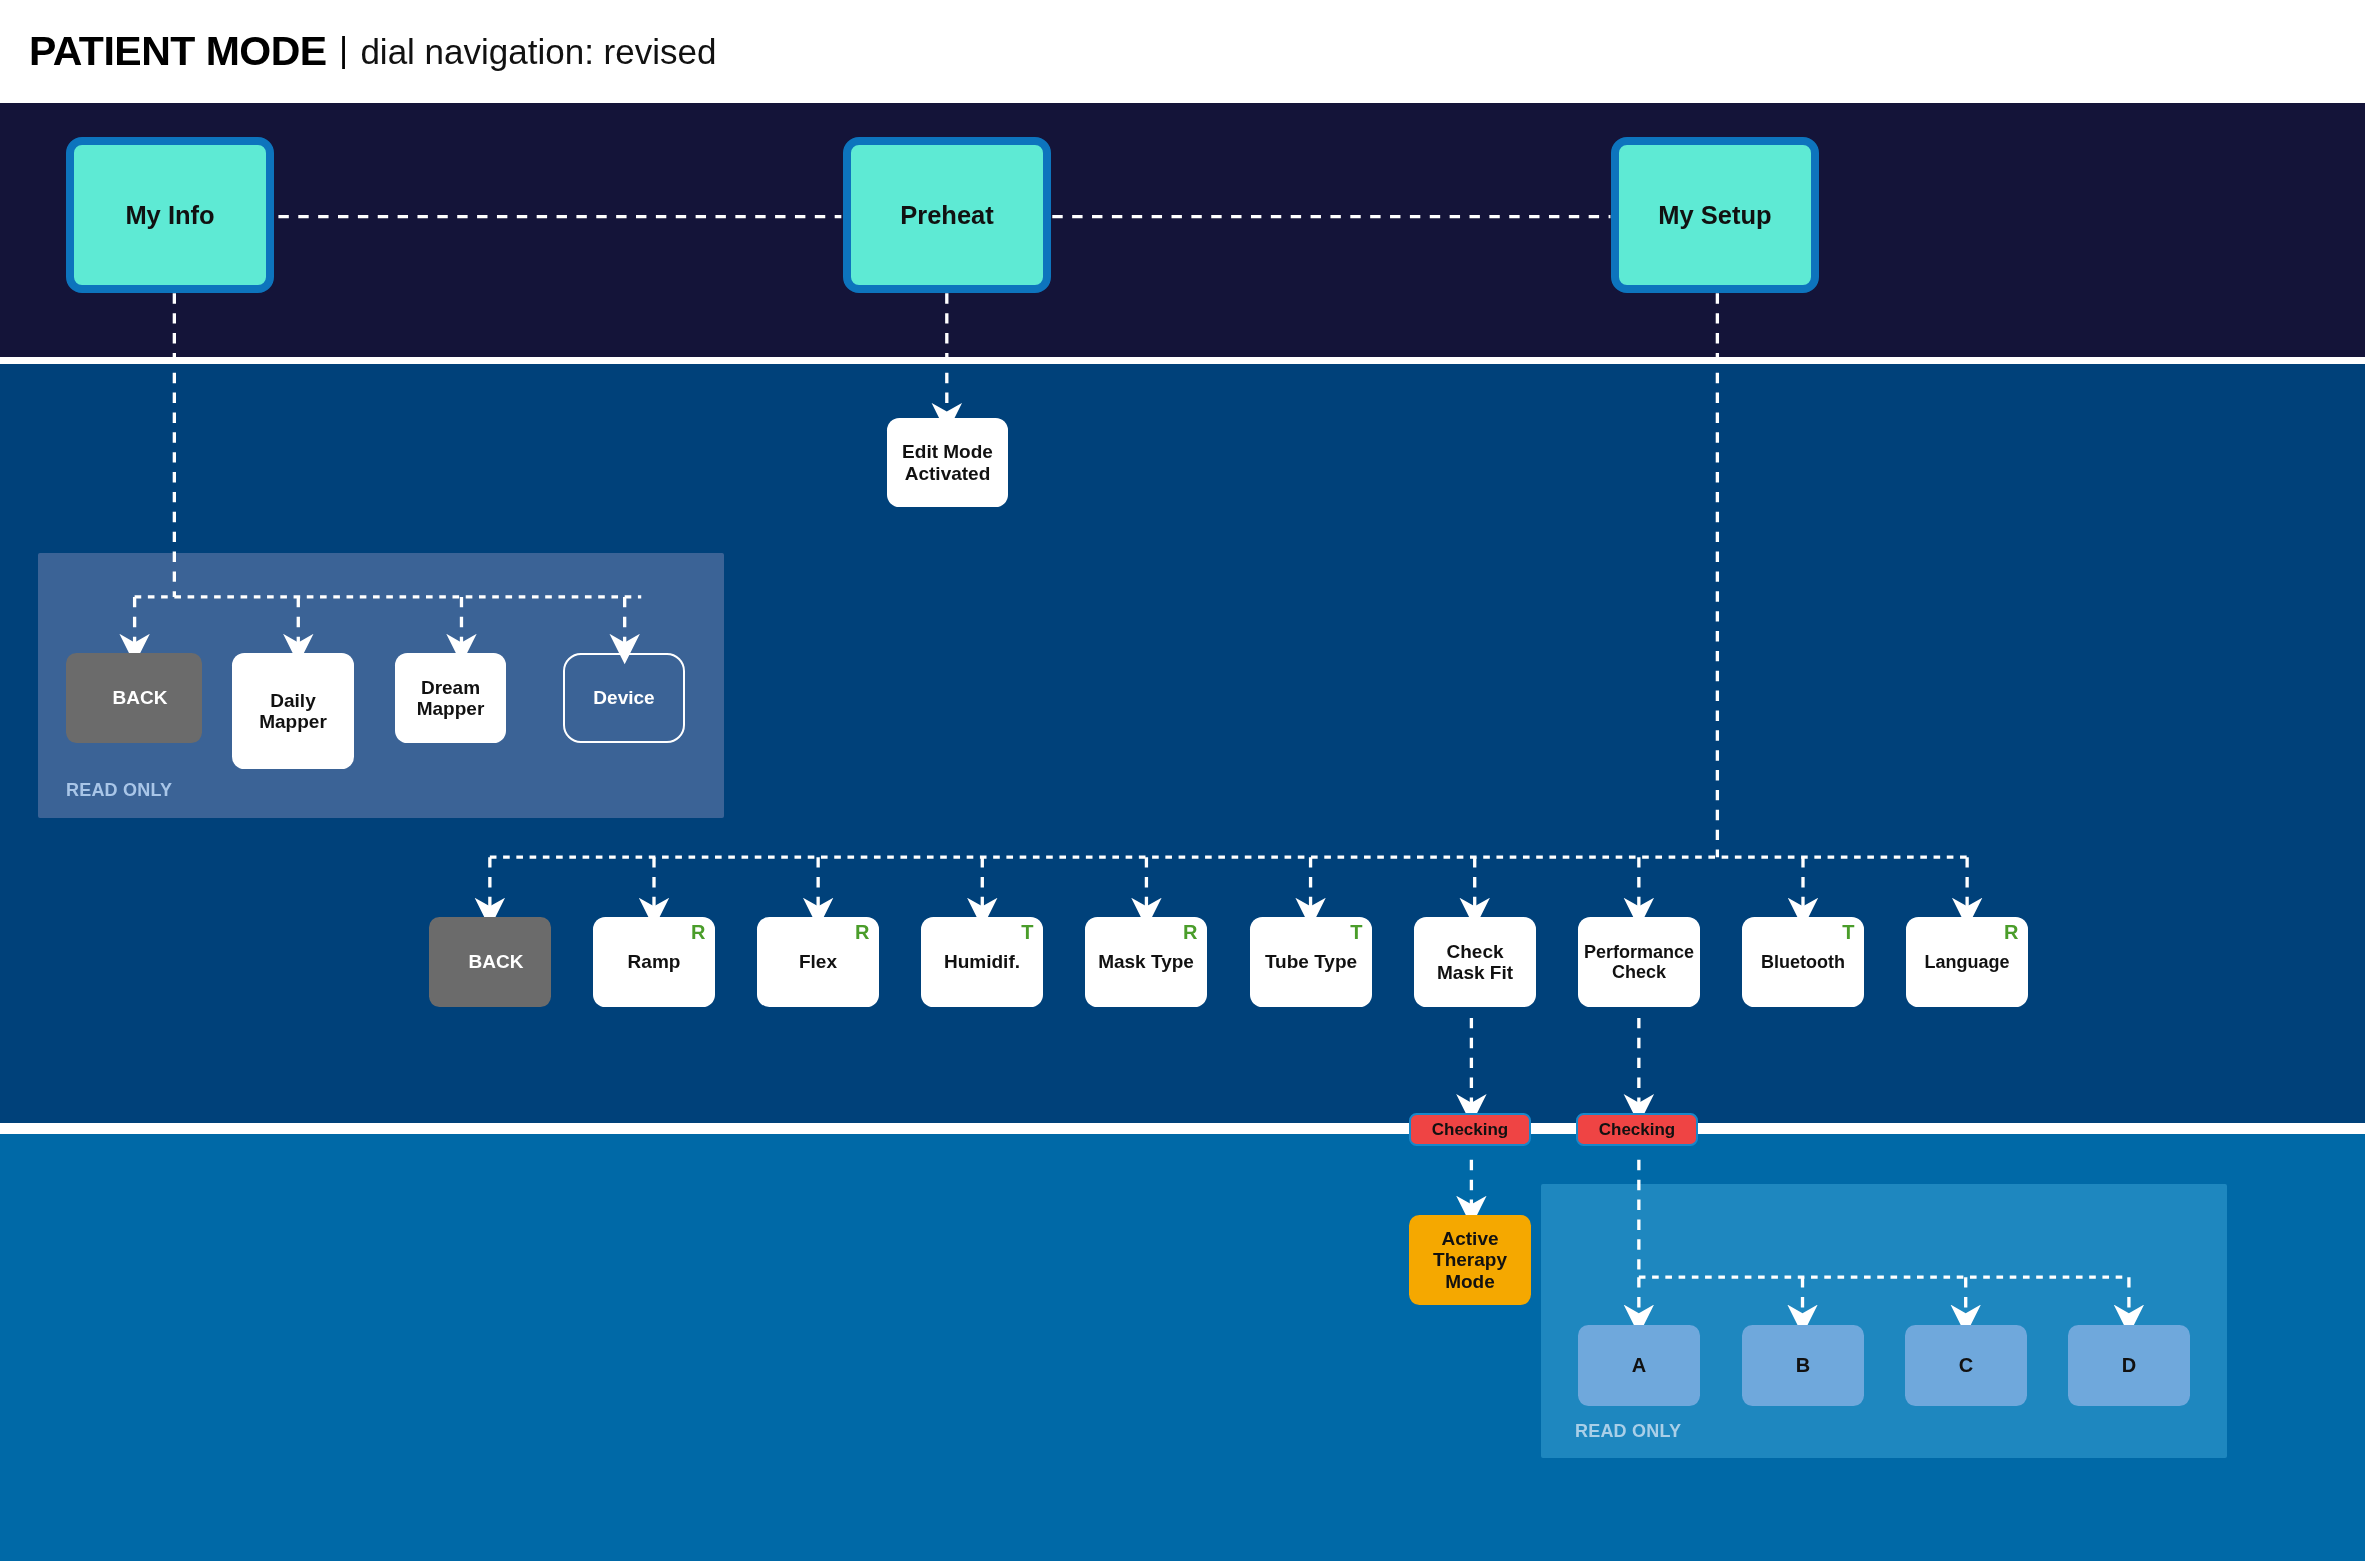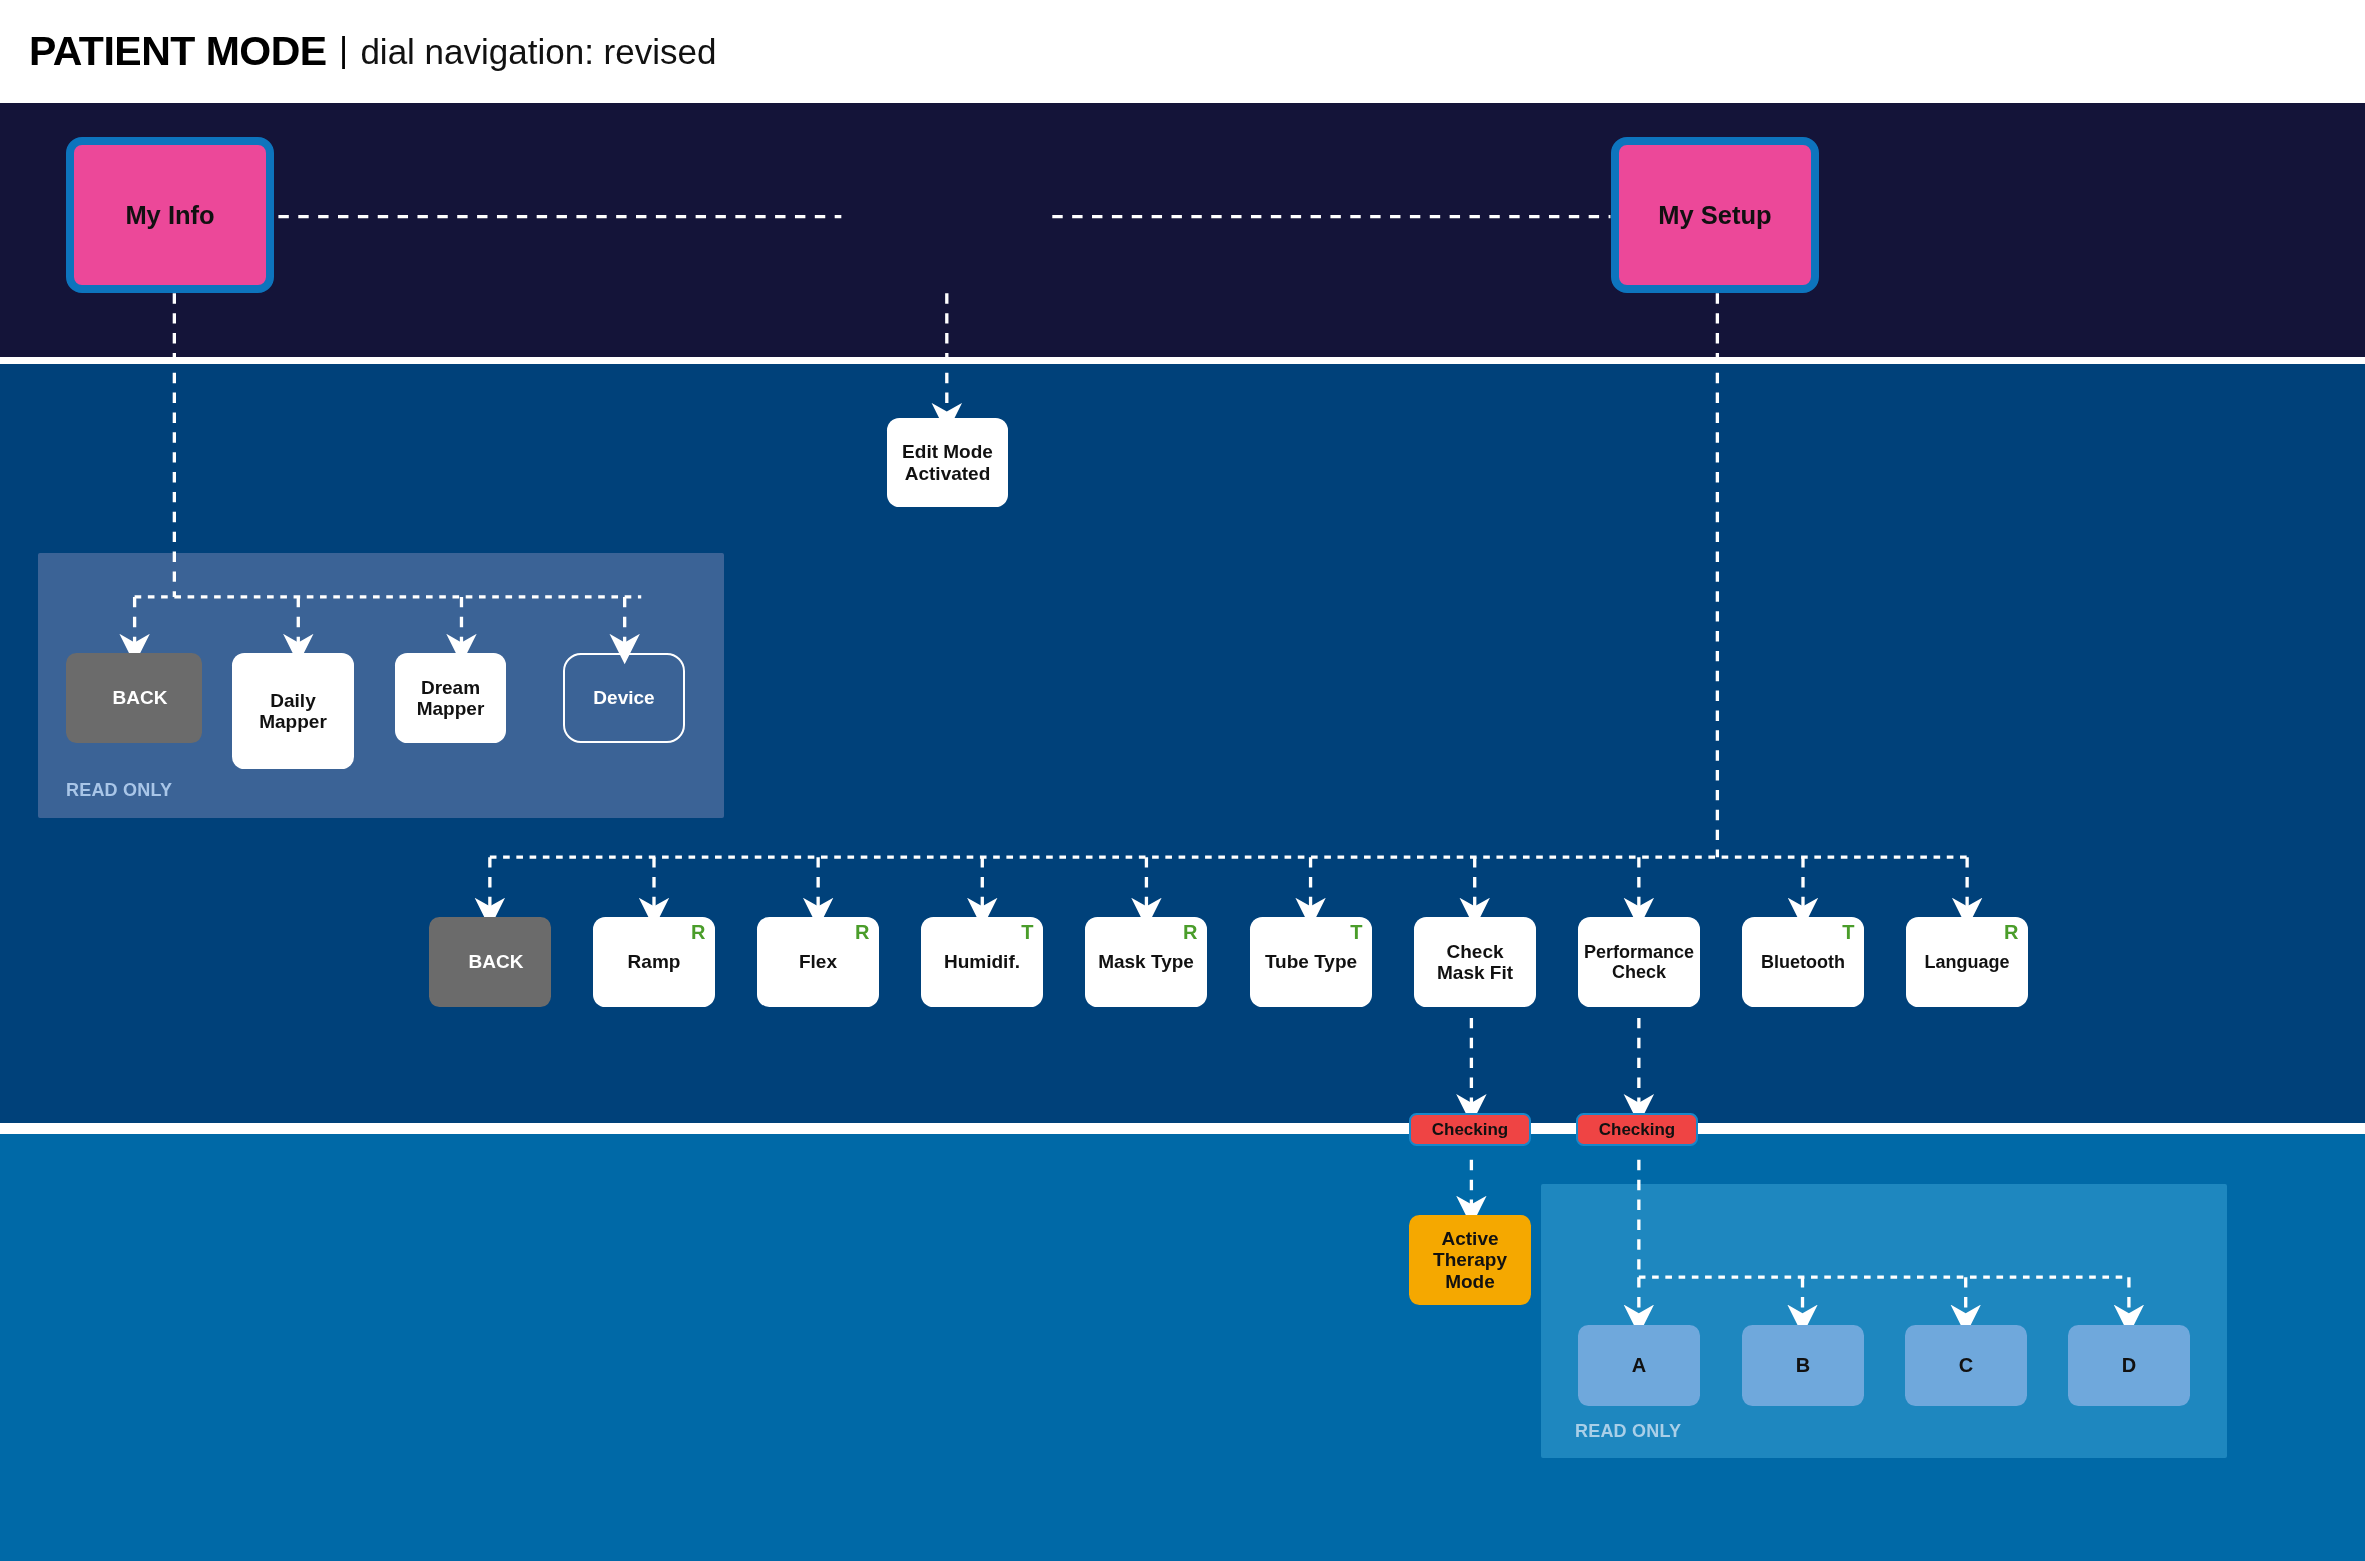--- a/index.html
+++ b/index.html
@@ -41,21 +41,21 @@
   
   .node {
     position: absolute; display: flex; align-items: center; justify-content: center;
     text-align: center; border-radius: 10.4px; color: #111111;
     font-weight: 600; line-height: 1.12;
   }
 
   
   .dial {
     width: 208px; height: 156px;
-    background: #ec4899; border: 8.5px solid #0d74bd; border-radius: 16px;
+    background: #5eead4; border: 8.5px solid #0d74bd; border-radius: 16px;
     font-size: 25.5px; font-weight: 700; color: #111111;
   }
 
   
   .card {
     background: #ffffff; border-radius: 12.3px; color: #111111;
     font-size: 19px; font-weight: 600;
   }
   .card.sm { font-size: 18px; }
 
@@ -171,20 +171,23 @@
       <path d="M3464,2700 L3464,2790" marker-end="url(#arw)"></path>
       <path d="M3810,2700 L3810,2790" marker-end="url(#arw)"></path>
       <path d="M4155,2700 L4155,2790" marker-end="url(#arw)"></path>
       <path d="M4500,2700 L4500,2790" marker-end="url(#arw)"></path>
     </g>
   </svg>
 
   <div class="node dial" style="left:66px; top:137px;">
     <span>My Info</span>
   </div>
+  <div class="node dial" style="left:843px; top:137px;">
+    <span>Preheat</span>
+  </div>
   <div class="node dial" style="left:1611px; top:137px;">
     <span>My Setup</span>
   </div>
 
   <div class="node card" style="left:887px; top:418px; width:121px; height:89px; flex-direction:column;text-align:center;">
     <span>Edit Mode</span>
     <span>Activated</span>
   </div>
 
   <div class="node back-chip" style="left:66px; top:653px; width:136px; height:90px;">

